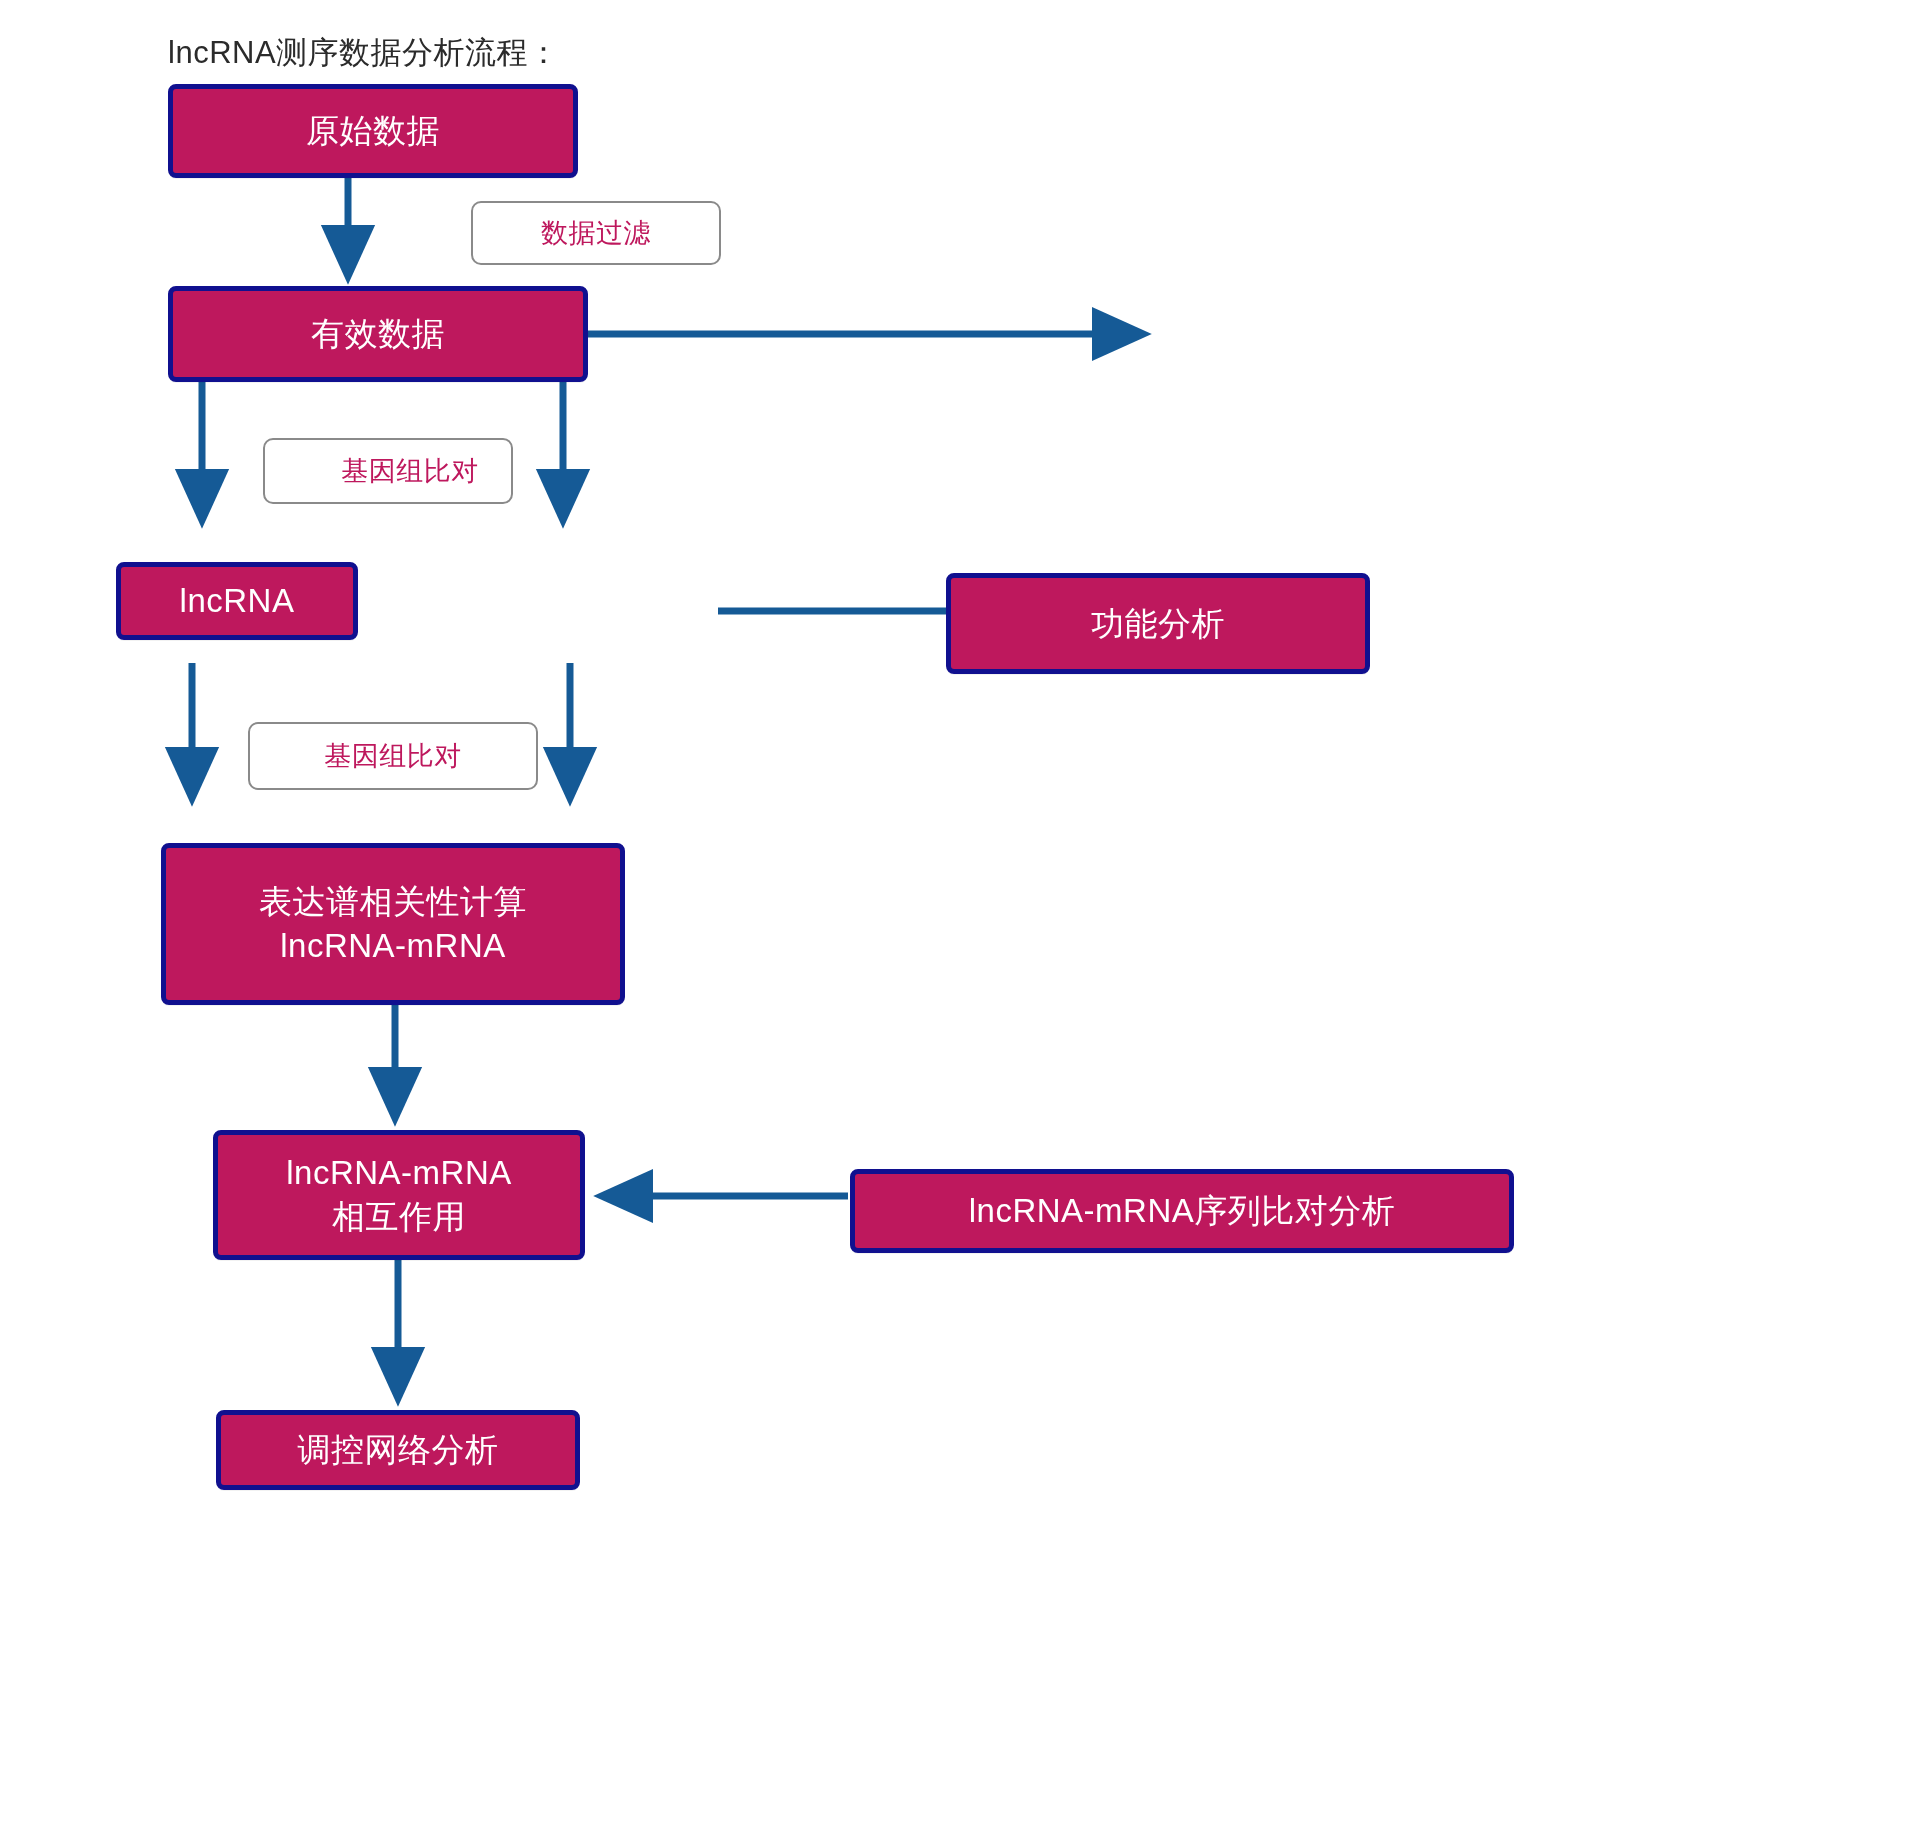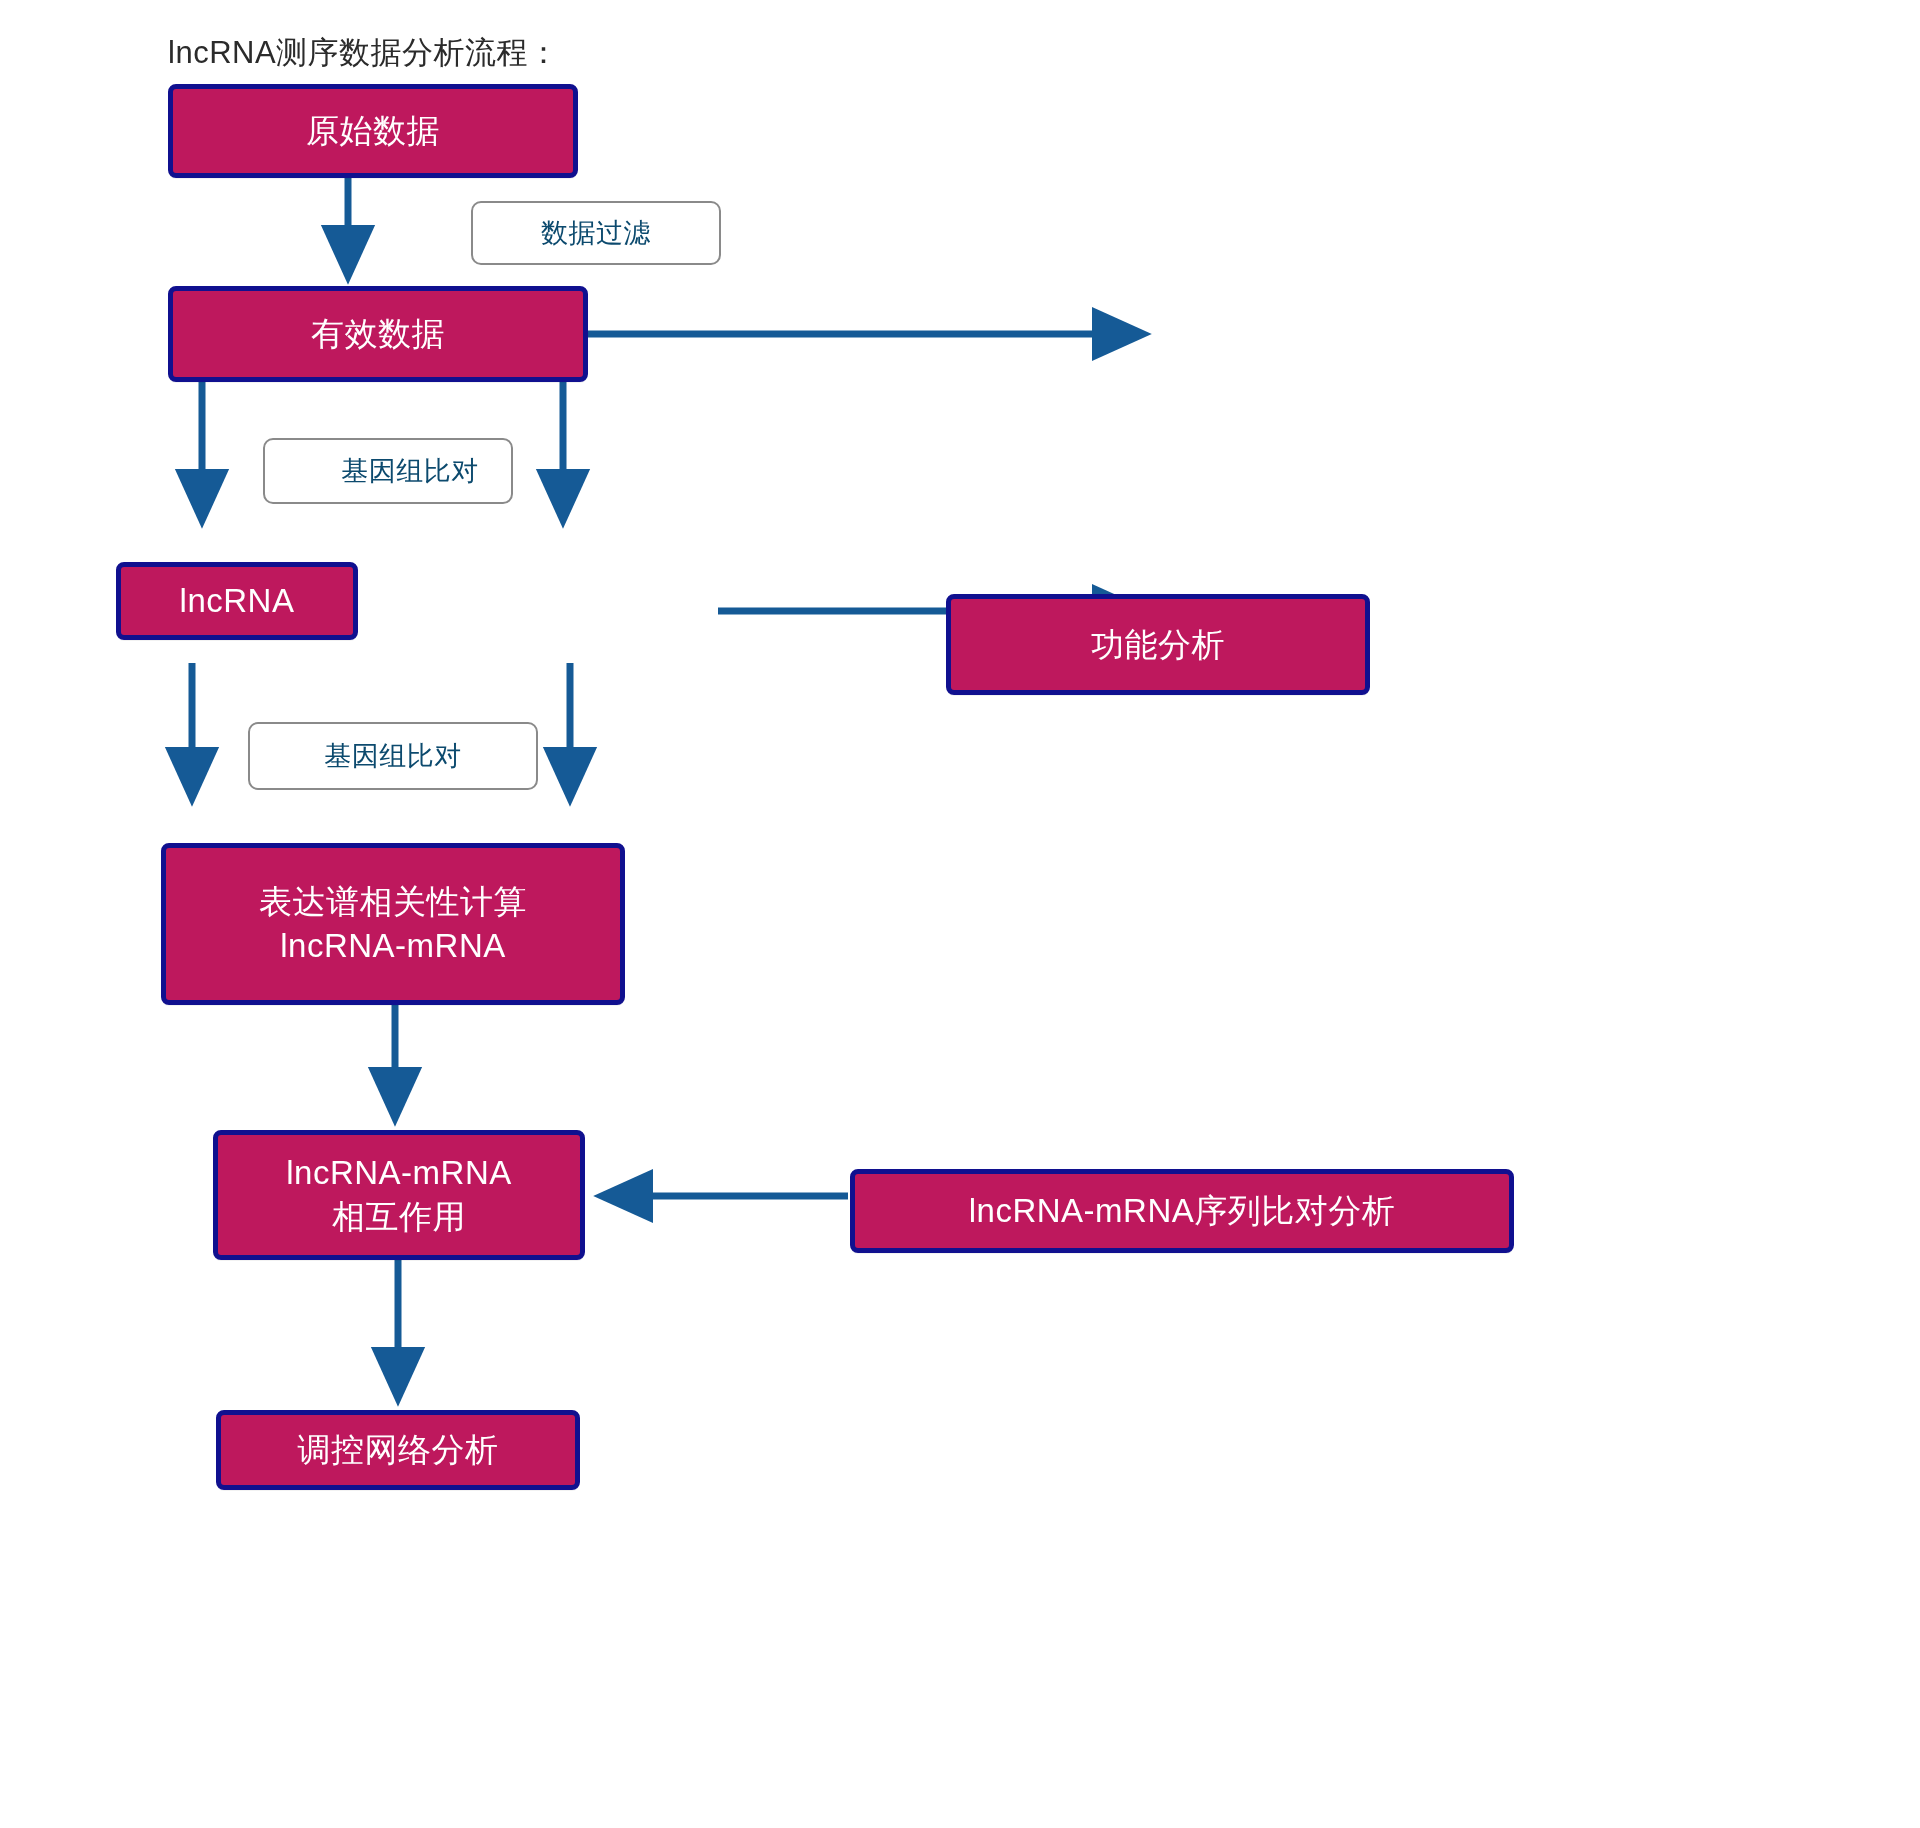--- a/index.html
+++ b/index.html
@@ -53,21 +53,21 @@
   .node .node-text {
     white-space: pre-line;
     padding: 0 10px;
   }
   .edge-label {
     position: absolute;
     box-sizing: border-box;
     background: #ffffff;
     border: 2px solid #8a8a8a;
     border-radius: 10px;
-    color: #0c4a6e;
+    color: #be185d;
     display: flex;
     align-items: center;
     justify-content: center;
     text-align: center;
     font-size: 27px;
     letter-spacing: 0.5px;
     white-space: nowrap;
   }
 </style>
 </head>
@@ -132,21 +132,21 @@
   <div class="node" style="left:168px; top:286px; width:420px; height:96px;">
     <span class="node-text">有效数据</span>
   </div>
 
 
   <div class="node" style="left:96px; top:562px; width:242px; height:78px;margin-left:20px;">
     <span class="node-text">lncRNA</span>
   </div>
 
 
-  <div class="node" style="left:946px; top:594px; width:424px; height:101px;">
+  <div class="node" style="left:946px; top:573px; width:424px; height:101px;">
     <span class="node-text">功能分析</span>
   </div>
 
   <div class="node" style="left:161px; top:843px; width:464px; height:162px;">
     <span class="node-text">表达谱相关性计算
 lncRNA-mRNA</span>
   </div>
 
   <div class="node" style="left:213px; top:1130px; width:372px; height:130px;">
     <span class="node-text">lncRNA-mRNA

